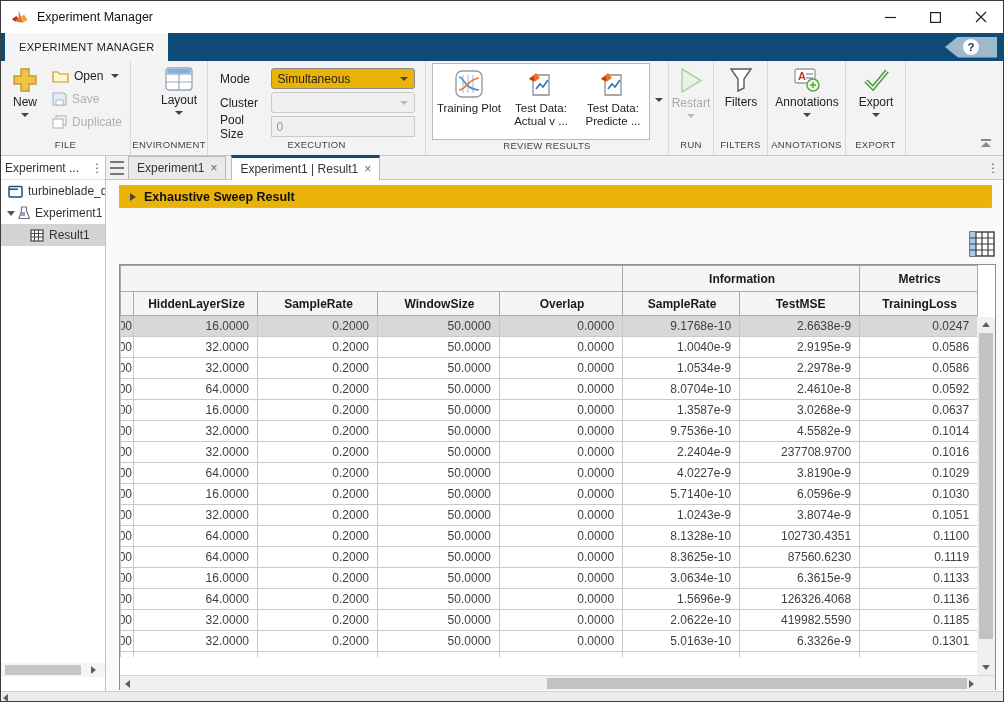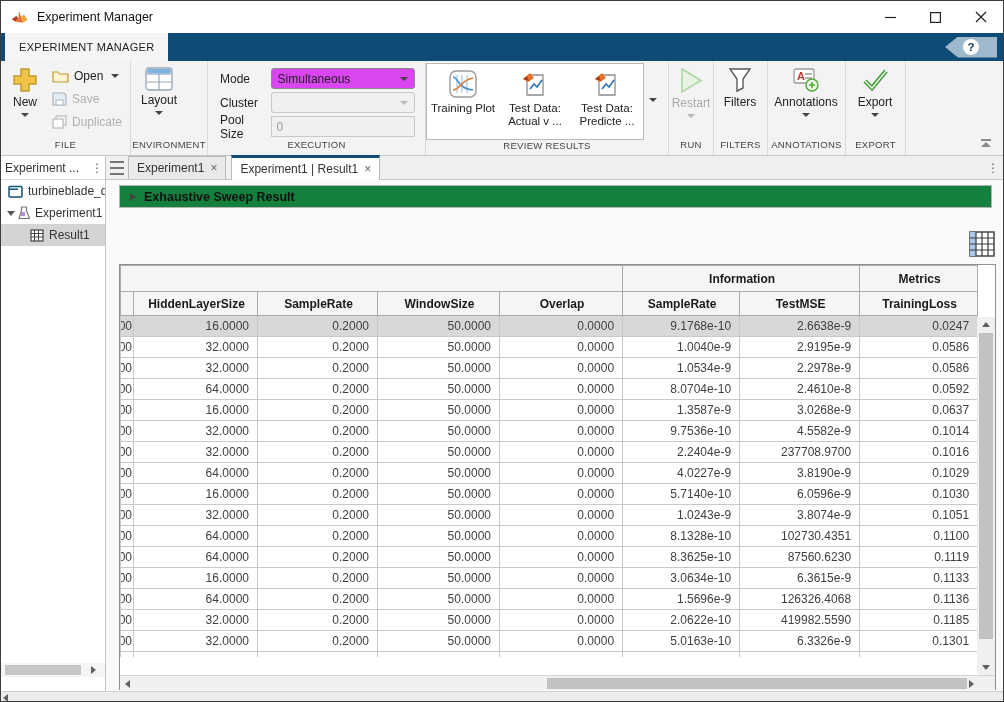--- a/index.html
+++ b/index.html
@@ -17,38 +17,38 @@
   
   .tabstrip { position:absolute; left:0; top:32px; width:100%; height:28px; background:#0e4c77; display:flex; align-items:stretch; }
   .ribbon-tab { margin-left:4px; background:#f5f5f5; color:#222; font-size:11px; letter-spacing:.3px; padding:0 14px; display:flex; align-items:center; }
   .help-wrap { margin-left:auto; margin-right:6px; display:flex; align-items:center; }
   .help-chevron { width:52px; height:21px; background:#9fb9cc; clip-path:polygon(0 50%, 13px 0, 100% 0, 100% 100%, 13px 100%); display:flex; align-items:center; justify-content:center; }
   .help-circle { width:16px; height:16px; border-radius:50%; background:#fdfdfd; color:#0e3a5c; font-size:11.5px; font-weight:bold; display:flex; align-items:center; justify-content:center; }
 
   
   .toolbar { position:absolute; left:0; top:60px; width:100%; height:95px; background:#f3f3f3; border-bottom:1px solid #c8c8c8; display:flex; }
   .sec { display:flex; flex-direction:column; border-right:1px solid #d9d9d9; flex:0 0 auto; }
-  .sec-body { flex:1; display:flex; align-items:flex-start; justify-content:flex-start; padding-top:3px; }
+  .sec-body { flex:1; display:flex; align-items:flex-start; justify-content:flex-end; padding-top:3px; }
   .sec-label { height:16px; text-align:center; font-size:9.5px; color:#444; letter-spacing:.3px; padding-bottom:2px; }
   .big-btn { display:flex; flex-direction:column; align-items:center; width:56px; padding-top:3px; cursor:default; }
   .big-btn .blabel { font-size:12px; color:#222; margin-top:3px; line-height:13px; text-align:center; }
   .big-btn.disabled .blabel { color:#aaa; }
   .caret { width:0; height:0; border-left:4px solid transparent; border-right:4px solid transparent; border-top:4px solid #444; margin-top:4px; }
   .caret.dis { border-top-color:#b9b9b9; }
   .stack { display:flex; flex-direction:column; margin-left:4px; }
   .small-btn { display:flex; align-items:center; height:23px; font-size:12px; color:#222; padding:0 4px; }
   .small-btn .slabel { margin-left:5px; }
   .small-btn.disabled { color:#b0b0b0; }
   .small-btn .caret { margin:0 0 0 8px; }
 
   
   .exec-grid { display:flex; flex-direction:column; gap:3px; width:100%; padding:4px 10px 0 12px; }
   .exec-row { display:flex; align-items:center; height:21px; }
   .exec-row .flabel { width:52px; font-size:12px; color:#222; }
-  .combo { width:148px; height:21px; background:#d946ef; border:1px solid #8a8a8a; border-radius:3px; display:flex; align-items:center; font-size:12px; color:#222; padding:0 6px; position:relative; }
+  .combo { width:148px; height:21px; background:#eab308; border:1px solid #8a8a8a; border-radius:3px; display:flex; align-items:center; font-size:12px; color:#222; padding:0 6px; position:relative; }
   .combo .caret { position:absolute; right:6px; margin:0; }
   .combo.disabled { background:#f0f0f0; border-color:#c9c9c9; color:#aaa; }
   .combo.disabled .caret { border-top-color:#b9b9b9; }
   .tinput { width:148px; height:21px; background:#f0f0f0; border:1px solid #c9c9c9; font-size:12px; color:#9a9a9a; padding:0 5px; display:flex; align-items:center; }
 
   
   .gallery { display:flex; background:#fff; border:1px solid #b9b9b9; height:77px; margin-top:2px; }
   .gal-item { width:72px; display:flex; flex-direction:column; align-items:center; padding-top:5px; }
   .gal-item .glabel { font-size:11.5px; line-height:13px; color:#222; text-align:center; margin-top:3px; width:70px; }
   .gal-caret { display:flex; align-items:center; padding:0 5px; }
@@ -70,21 +70,21 @@
 
   .content { position:absolute; left:105px; top:155px; width:899px; height:535px; background:#fafafa; }
   .tabbar { position:absolute; left:0; top:0; width:100%; height:24px; background:#f0f0f0; border-bottom:1px solid #c8c8c8; display:flex; align-items:flex-end; }
   .menu-icon { width:14px; height:14px; margin:0 4px 4px 4px; display:flex; flex-direction:column; justify-content:space-between; }
   .menu-icon span { height:2px; background:#777; }
   .doc-tab { height:23px; display:flex; align-items:center; font-size:12px; color:#333; padding:0 8px; border:1px solid #b9b9b9; border-bottom:none; background:#e9e9e9; margin-right:5px; }
   .doc-tab .x { margin-left:6px; color:#666; font-size:12px; }
   .doc-tab.active { background:#fff; border-top:3px solid #0e4c77; height:25px; margin-bottom:-1px; }
   .tab-dots { margin-left:auto; margin-right:8px; align-self:center; }
 
-  .sweep-bar { position:absolute; left:13px; top:29px; width:873px; height:23px; border:1px solid #b3b3b3; background:#15803d; display:flex; align-items:center; font-size:12.5px; font-weight:bold; color:#111; }
+  .sweep-bar { position:absolute; left:13px; top:29px; width:873px; height:23px; border:1px solid #b3b3b3; background:#eab308; display:flex; align-items:center; font-size:12.5px; font-weight:bold; color:#111; }
   .sweep-arrow { width:0; height:0; border-top:4.5px solid transparent; border-bottom:4.5px solid transparent; border-left:6px solid #444; margin:0 8px 0 10px; }
 
   .colchooser { position:absolute; right:10px; top:75px; width:26px; height:26px; }
 
   
   .table-frame { position:absolute; left:13px; top:108px; width:877px; height:426px; border:1px solid #8f8f8f; background:#fff; }
   table.results { border-collapse:collapse; table-layout:fixed; width:857px; font-size:12px; }
   .results th, .results td { border:1px solid #c9c9c9; overflow:hidden; white-space:nowrap; }
   .results thead th { background:#f5f5f5; border-color:#ababab; font-weight:bold; color:#1a1a1a; text-align:center; padding:0 4px 0 6px; height:24px; }
   .results thead tr.grp th { height:26px; }

